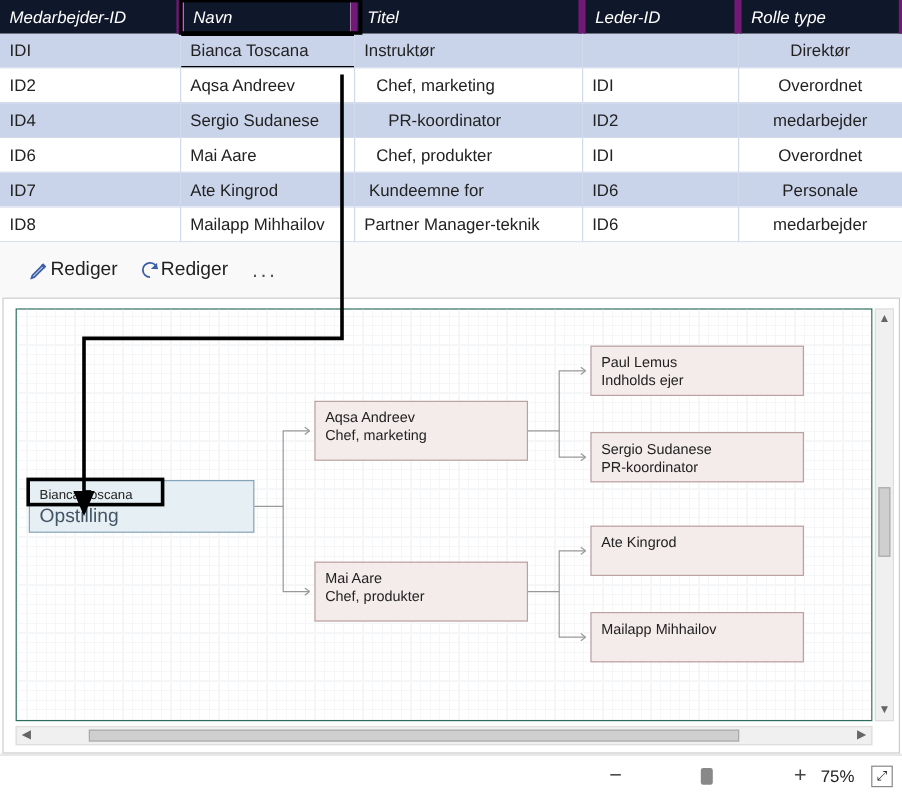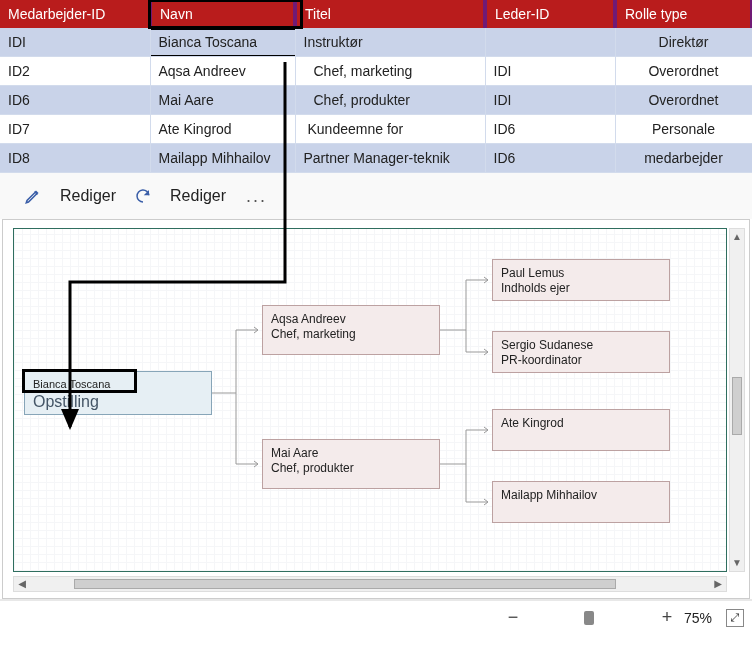--- a/index.html
+++ b/index.html
@@ -6,27 +6,28 @@
   body {
     font-family: "Segoe UI", Arial, sans-serif;
     font-size: 13px;
     color: #222;
     background: #fff;
     width: 752px;
   }
   
   .tbl { width: 100%; border-collapse: collapse; table-layout: fixed; }
   .tbl th {
-    background: #b91c1c;
+    background: #0f172a;
     color: #fff;
     font-weight: 400;
     text-align: left;
     padding: 6px 8px;
-    border-right: 4px solid #701a75;
+    border-right: 6px solid #701a75;
     font-size: 14px;
+    font-style: italic;
   }
   .tbl td {
     padding: 6px 8px;
     border-right: 1px solid #d2dbec;
     border-bottom: 1px solid #d2dbec;
     font-size: 14px;
     white-space: nowrap;
     overflow: hidden;
   }
   .tbl tbody tr:nth-child(odd)  { background: #c9d3e9; }
@@ -57,21 +58,21 @@
     align-items: center;
     gap: 6px;
     padding: 10px 12px 10px 18px;
     background: #f9f9f9;
     font-size: 16px;
     position: relative;
   }
   .tbtn {
     display: inline-flex;
     align-items: center;
-    gap: 18px;
+    gap: 0;
     padding: 4px 6px;
     cursor: pointer;
     border-radius: 3px;
   }
   .tbtn .ico { width: 18px; height: 18px; }
   .dots { font-size: 18px; padding: 2px 8px; cursor: pointer; color: #555; letter-spacing: 2px; }
 
   
   .diagram-wrap {
     border: 1px solid #ccc;
@@ -221,20 +222,27 @@
       <td class="center">Direktør</td>
     </tr>
     <tr>
       <td>ID2</td>
       <td>Aqsa Andreev</td>
       <td style="padding-left:18px">Chef, marketing</td>
       <td>IDI</td>
       <td class="center">Overordnet</td>
     </tr>
     <tr>
+      <td>ID4</td>
+      <td>Sergio Sudanese</td>
+      <td style="padding-left:28px">PR-koordinator</td>
+      <td>ID2</td>
+      <td class="center">medarbejder</td>
+    </tr>
+    <tr>
       <td>ID6</td>
       <td>Mai Aare</td>
       <td style="padding-left:18px">Chef, produkter</td>
       <td>IDI</td>
       <td class="center">Overordnet</td>
     </tr>
     <tr>
       <td>ID7</td>
       <td>Ate Kingrod</td>
       <td style="padding-left:12px">Kundeemne for</td>

